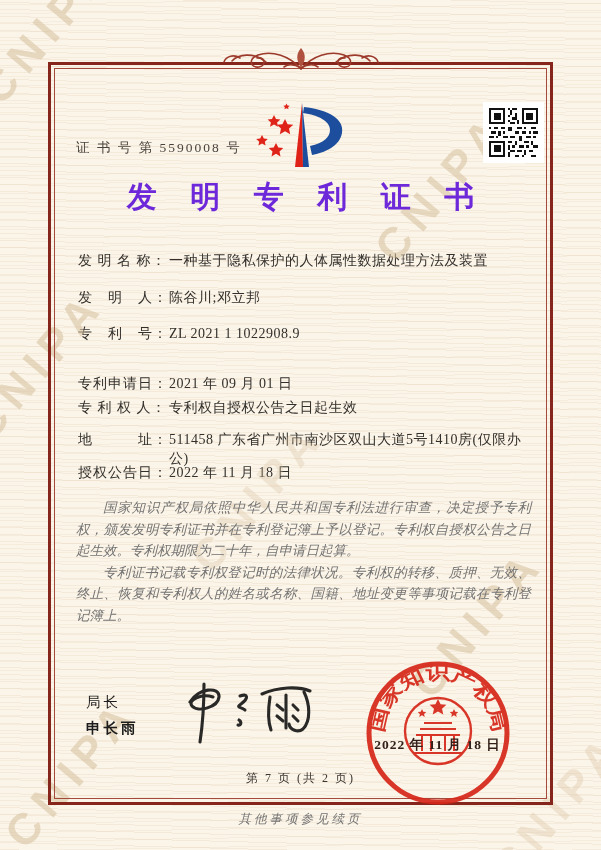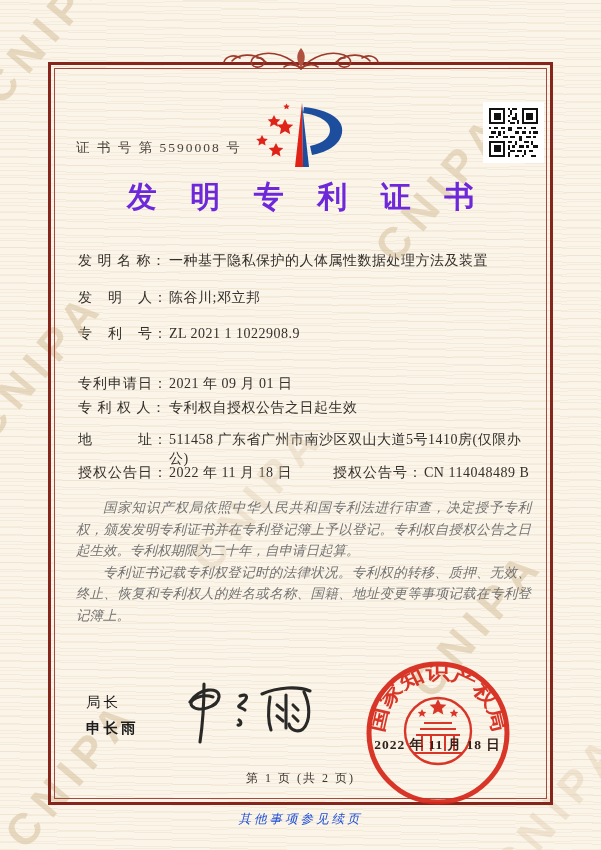--- a/index.html
+++ b/index.html
@@ -47,21 +47,21 @@
   .signer-title{left:86px;top:693px;font-family:Liberation Sans, sans-serif;
                 font-size:14.5px;letter-spacing:3px;color:#1d1d1d;}
   .signer-name{left:86px;top:719px;font-family:"Liberation Sans","DejaVu Sans",sans-serif;
                font-size:14.5px;letter-spacing:3px;color:#1d1d1d;font-weight:bold;}
   .signature{left:176px;top:678px;}
   .seal{left:362px;top:657px;z-index:4;opacity:.93;}
   .seal-date{left:360px;top:736px;width:155px;text-align:center;z-index:5;
              font-size:13.5px;font-weight:bold;letter-spacing:1px;color:#33201a;}
   .page-no{left:0;top:770px;width:601px;text-align:center;font-size:12px;letter-spacing:2px;color:#3a3530;}
   .cont-note{left:0;top:811px;width:601px;text-align:center;font-size:12.5px;
-             font-style:italic;letter-spacing:3px;color:#1d4ed8;z-index:3;}
+             font-style:italic;letter-spacing:3px;color:#737373;z-index:3;}
 </style>
 </head>
 <body>
 
 <div class="texture"></div>
 
 <div class="watermark" style="left:-42px;top:4px;">CNIPA</div>
 <div class="watermark" style="left:352px;top:162px;">CNIPA</div>
 <div class="watermark" style="left:-52px;top:340px;">CNIPA</div>
 <div class="watermark" style="left:168px;top:472px;opacity:.55;">CNIPA</div>
@@ -139,24 +139,20 @@
 </div>
 <div class="frow r6">
   <span class="lbl">地　　　址：</span>
   <span class="val" style="max-width:358px;">511458 广东省广州市南沙区双山大道5号1410房(仅限办公)</span>
 </div>
 <div class="frow grant">
   <span class="cell-l">
     <span class="lbl">授权公告日：</span>
     <span class="val">2022 年 11 月 18 日</span>
   </span>
-  <span class="cell-r">
-    <span class="lbl" style="flex-basis:91px;">授权公告号：</span>
-    <span class="val">CN 114048489 B</span>
-  </span>
 </div>
 
 <div class="abs paras">
   <p>国家知识产权局依照中华人民共和国专利法进行审查，决定授予专利权，颁发发明专利证书并在专利登记簿上予以登记。专利权自授权公告之日起生效。专利权期限为二十年，自申请日起算。</p>
   <p>专利证书记载专利权登记时的法律状况。专利权的转移、质押、无效、终止、恢复和专利权人的姓名或名称、国籍、地址变更等事项记载在专利登记簿上。</p>
 </div>
 
 <div class="abs signer-title">局长</div>
 <div class="abs signer-name">申长雨</div>
 
@@ -191,14 +187,14 @@
     <path d="M92,52 l1.3,2.7 3,.3 -2.2,2 .6,2.9 -2.7-1.6 -2.7,1.6 .6-2.9 -2.2-2 3-.3 Z"></path>
   </g>
   <g stroke="#d6281a" stroke-width="2" fill="none">
     <path d="M62,66 h28 M58,72 h36 M54,78 h44"></path>
     <path d="M60,78 v16 M69,78 v16 M83,78 v16 M92,78 v16"></path>
     <path d="M52,96 h48"></path>
   </g>
 </svg>
 <div class="abs seal-date">2022 年 11 月 18 日</div>
 
-<div class="abs page-no">第 1 页 (共 2 页)</div>
+<div class="abs page-no">第 7 页 (共 2 页)</div>
 <div class="abs cont-note">其他事项参见续页</div>
 
 </body></html>

